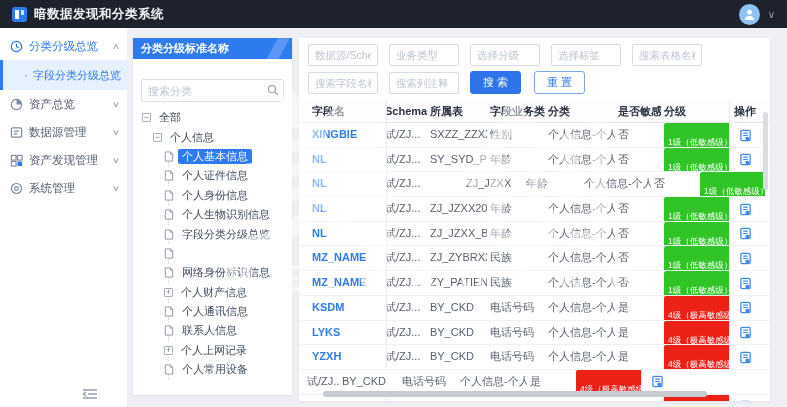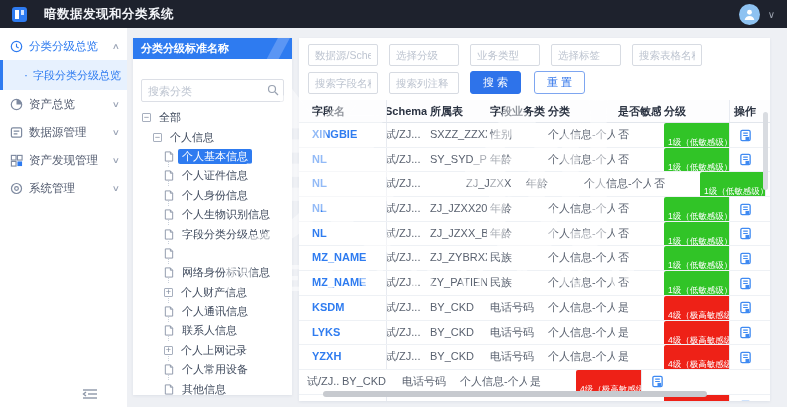--- a/index.html
+++ b/index.html
@@ -1,20 +1,20 @@
 <!DOCTYPE html>
 <html><head>
 <meta charset="utf-8">
 <style>
   html,body{margin:0;padding:0}
   body{width:787px;height:407px;position:relative;overflow:hidden;background:#eef0f4;
        font-family:"Liberation Sans",sans-serif;-webkit-font-smoothing:antialiased}
   
   .topbar{position:absolute;left:0;top:0;width:787px;height:28px;background:#1e222d;
-          display:flex;align-items:center;padding:0 12px;box-sizing:border-box;gap:17px}
+          display:flex;align-items:center;padding:0 12px;box-sizing:border-box;gap:7px}
   .logo{width:15px;height:15px;border-radius:3px;background:#2e7bf0;position:relative;flex:0 0 auto}
   .logo::after{content:"";position:absolute;left:3px;top:3px;width:4px;height:9px;background:#fff}
   .logo::before{content:"";position:absolute;left:9px;top:3px;width:3px;height:5px;background:#cfe2ff}
   .app-title{color:#f2f4f8;font-size:12.5px;font-weight:bold;letter-spacing:.5px}
   .topbar-right{margin-left:auto;display:flex;align-items:center;gap:8px}
   .avatar{width:21px;height:21px;border-radius:50%;background:#8ec2f1;display:flex;align-items:center;justify-content:center;cursor:pointer}
   .user-chev{color:#9aa1ad;font-size:10px;cursor:pointer}
   
   .sidebar{position:absolute;left:0;top:28px;width:127px;height:379px;background:#fff;
            padding-top:4px;box-sizing:border-box;font-size:11.5px;color:#515a6e}
@@ -274,37 +274,28 @@
       </div>
       <div class="t-row t-indent2 t-guide">
         <span style="display:flex">
           <svg width="10" height="11" viewBox="0 0 10 12">
             <path d="M1 1h5.5L9 3.5V11H1z" fill="#fff" stroke="#8a94a6" stroke-width="1"></path>
             <path d="M6.5 1v2.5H9" fill="none" stroke="#8a94a6" stroke-width="1"></path>
           </svg>
         </span>
         <span class="lbl">个人常用设备</span>
       </div>
-      <div class="t-row t-indent2">
-        <span style="display:flex">
-          <svg width="10" height="11" viewBox="0 0 10 12">
-            <path d="M1 1h5.5L9 3.5V11H1z" fill="#fff" stroke="#8a94a6" stroke-width="1"></path>
-            <path d="M6.5 1v2.5H9" fill="none" stroke="#8a94a6" stroke-width="1"></path>
-          </svg>
-        </span>
-        <span class="lbl">其他信息</span>
-      </div>
     </div>
 </section>
 
 <section class="main-card">
   <div class="filters" id="filters-row1">
       <input class="f-in" placeholder="数据源/Schema" style="">
+      <input class="f-in" placeholder="业务类型" style="">
       <input class="f-in" placeholder="选择分级" style="">
-      <input class="f-in" placeholder="业务类型" style="">
       <input class="f-in" placeholder="选择标签" style="">
       <input class="f-in" placeholder="搜索表格名称" style="">
     </div>
   <div class="filters second" id="filters-row2">
       <input class="f-in" placeholder="搜索字段名称" style="">
       <input class="f-in" placeholder="搜索列注释" style="">
     <button class="btn primary">搜索</button>
     <button class="btn ghost">重置</button>
   </div>
   <div class="table">

